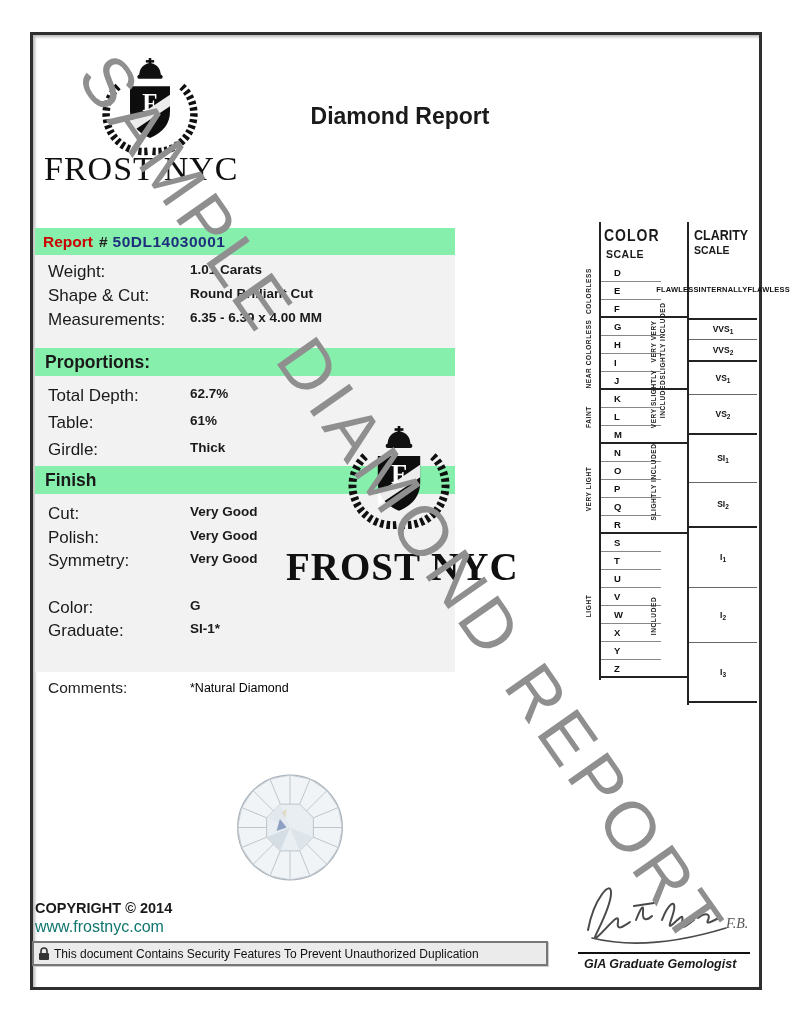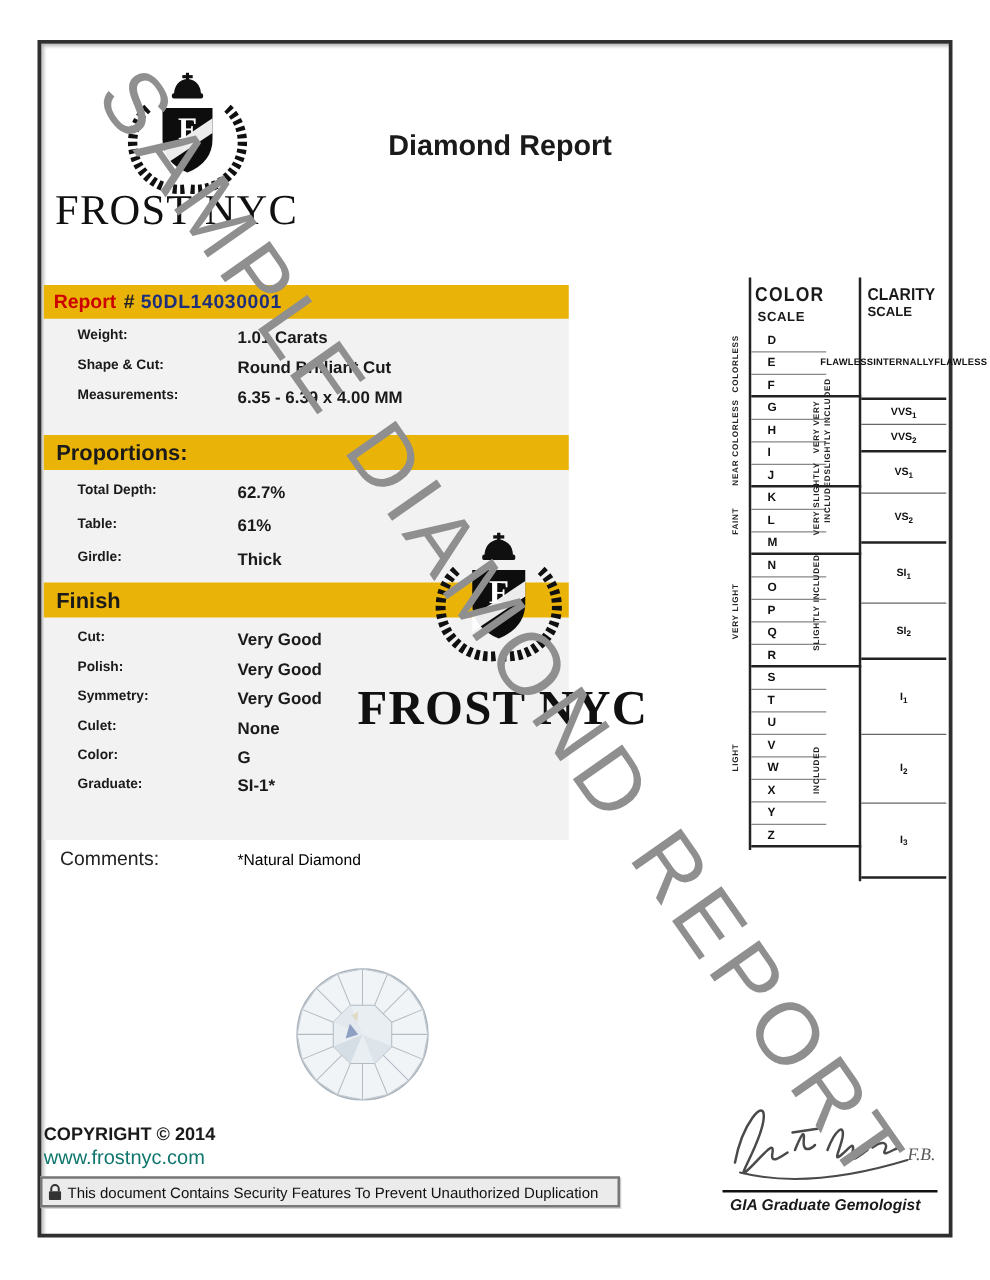--- a/index.html
+++ b/index.html
@@ -16,29 +16,29 @@
   #brand-mid{left:286px;top:544px;font-size:39px;font-weight:600;z-index:6;}
   #doc-title{left:250px;top:86px;width:300px;text-align:center;font-size:23px;font-weight:bold;margin-top:17px;}
 
   
   #watermark{left:128px;top:40px;transform:rotate(55deg);transform-origin:0 0;
              font-size:70px;letter-spacing:6px;color:#8f8f8f;white-space:nowrap;
              z-index:40;font-weight:400;}
 
   
   #panel{left:35px;top:228px;width:420px;height:444px;background:#f2f2f2;}
-  .band{position:absolute;left:0;width:100%;height:28px;background:#eab308;
+  .band{position:absolute;left:0;width:100%;height:28px;background:#86efac;
         display:flex;align-items:center;}
   #report-band{top:0;height:27px;font-size:15.5px;font-weight:bold;padding-left:8px;box-sizing:border-box;}
   #report-band .rlabel{color:#cc0000;}
   #report-band .rhash{color:#222;margin:0 5px 0 6px;}
   #report-band .rnum{color:#1d2f7c;letter-spacing:.5px;}
   .sect-head{font-size:17.5px;font-weight:bold;padding-left:10px;box-sizing:border-box;}
   .row{position:absolute;left:0;width:100%;height:20px;}
-  .flabel{position:absolute;left:27px;font-weight:bold;font-size:11px;}
+  .flabel{position:absolute;left:13px;font-weight:normal;font-size:17px;}
   .fvalue{position:absolute;left:155px;font-weight:bold;font-size:13.5px;}
 
   #comments-label{left:48px;top:679px;font-size:15.5px;color:#222;}
   #comments-value{left:190px;top:681px;font-size:12.5px;color:#000000;}
 
   
   .vline{position:absolute;width:2px;background:#222;}
   #color-title{left:604px;top:226px;font-size:14px;font-weight:bold;letter-spacing:1px;transform:scaleY(1.15);transform-origin:0 0;}
   #color-subtitle{left:606px;top:248px;font-size:10.5px;font-weight:bold;letter-spacing:.5px;}
   #clarity-title{left:694px;top:228px;font-size:12.5px;font-weight:bold;transform:scaleY(1.1);transform-origin:0 0;}
@@ -60,21 +60,21 @@
 
   
   #disclaimer{left:582px;top:736px;width:174px;font-size:11.2px;line-height:1.5;
               text-align:center;color:#111;}
   #sig-line{left:578px;top:952px;width:172px;height:2px;background:#111;}
   #sig-title{left:584px;top:957px;font-size:12.5px;font-weight:bold;font-style:italic;}
 
   
   #copyright{left:35px;top:900px;font-size:14.5px;font-weight:bold;}
   #website{left:35px;top:918px;font-size:16px;color:#0f766e;}
-  #security-bar{left:32px;top:941px;width:464px;height:25px;background:#ebebeb;
+  #security-bar{left:32px;top:941px;width:516px;height:25px;background:#ebebeb;
                 border:2px solid #777;box-sizing:border-box;display:flex;align-items:center;
                 gap:5px;padding-left:5px;box-shadow:1px 1px 0 #ccc;}
   #security-bar .sec-text{font-size:12px;color:#111;}
 </style>
 </head>
 <body>
 
 <div id="page">
   <div class="frame"></div>
 
@@ -138,24 +138,20 @@
       <span class="flabel">Cut:</span>
       <span class="fvalue">Very Good</span>
     </div>
     <div class="row" style="top:300px">
       <span class="flabel">Polish:</span>
       <span class="fvalue">Very Good</span>
     </div>
     <div class="row" style="top:323px">
       <span class="flabel">Symmetry:</span>
       <span class="fvalue">Very Good</span>
-    </div>
-    <div class="row" style="top:347px">
-      <span class="flabel">Culet:</span>
-      <span class="fvalue">None</span>
     </div>
     <div class="row" style="top:370px">
       <span class="flabel">Color:</span>
       <span class="fvalue">G</span>
     </div>
     <div class="row" style="top:393px">
       <span class="flabel">Graduate:</span>
       <span class="fvalue">SI-1*</span>
     </div>
   </div>

